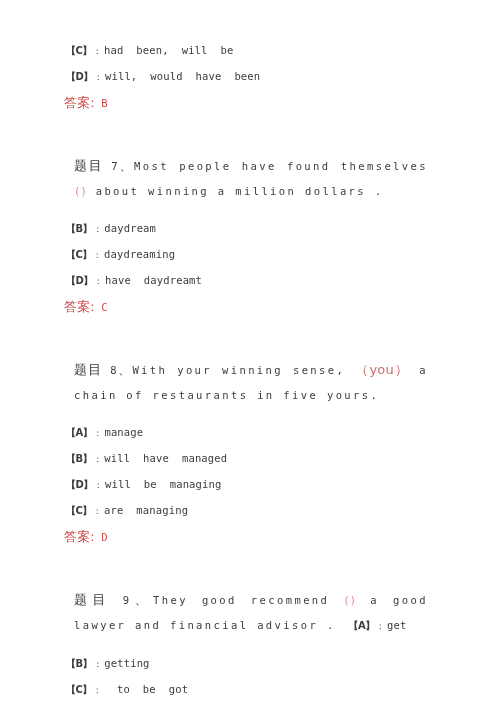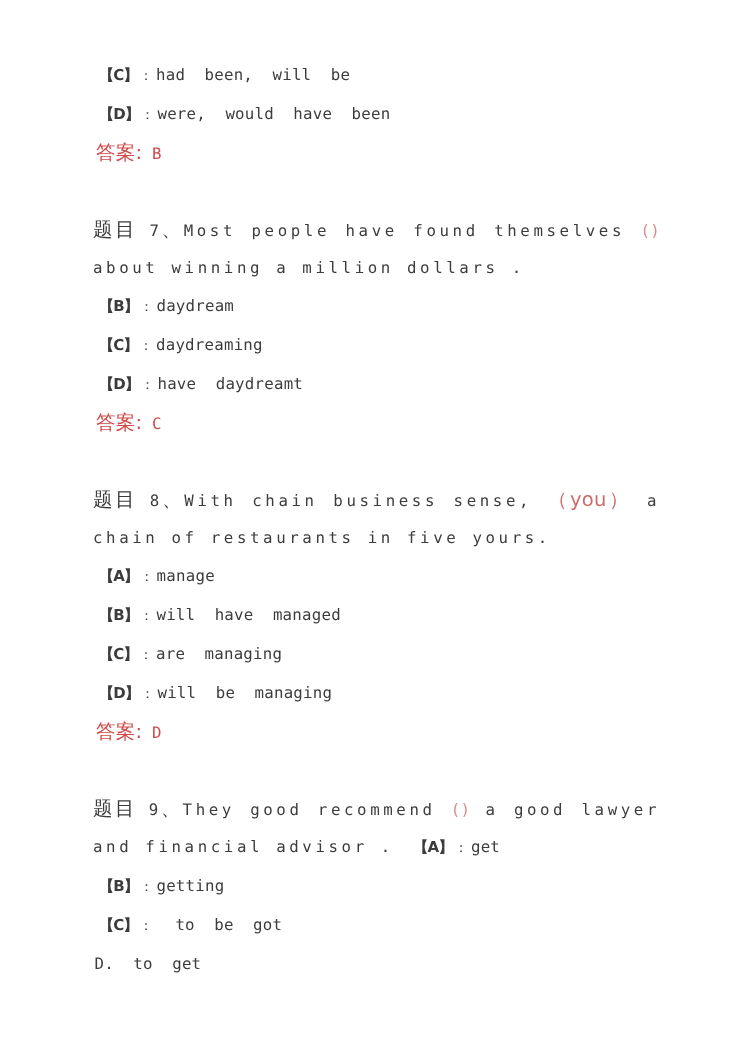--- a/index.html
+++ b/index.html
@@ -33,21 +33,21 @@
 
   .question-block {
     margin: 0;
     padding: 0;
   }
 
   
   .gap-lg { height: 25px; }
 
   .stem {
-    margin: 0;
+    margin: 12px;
     text-align: justify;
     text-justify: inter-character;
     white-space: normal;
   }
 
   .option {
     margin: 0;
     padding-left: 4px;
     white-space: pre;
   }
@@ -90,21 +90,21 @@
 </head>
 <body>
 
 <div class="page">
   <div class="doc-body">
 
     <div class="question-block">
 
       <div class="option"><span class="bracket">【C】</span><span class="fwcolon">：</span><span>had  been,  will  be</span></div>
 
-      <div class="option"><span class="bracket">【D】</span><span class="fwcolon">：</span><span>were,  would  have  been</span></div>
+      <div class="option"><span class="bracket">【D】</span><span class="fwcolon">：</span><span>will,  would  have  been</span></div>
 
       <div class="answer"><span class="cjk">答案:</span> <span>B</span></div>
 
     </div>
 
     <div class="gap-lg"></div>
 
     <div class="question-block">
 
       <div class="stem"><span class="cjk">题目</span> <span>7</span><span class="cjk">、</span><span class="sp">Most  people  have  found  themselves </span><span class="mark-red">()</span><span class="sp">   about  winning  a million  dollars .</span></div>
@@ -117,29 +117,29 @@
       <div class="option"><span class="bracket">【D】</span><span class="fwcolon">：</span><span>have  daydreamt</span></div>
 
       <div class="answer"><span class="cjk">答案:</span> <span>C</span></div>
 
     </div>
 
     <div class="gap-lg"></div>
 
     <div class="question-block">
 
-      <div class="stem"><span class="cjk">题目</span> <span>8</span><span class="cjk">、</span><span class="sp">With  chain  business  sense, </span><span class="mark-red-strong cjk">（you）</span><span class="sp">  a  chain  of  restaurants  in  five yours.</span></div>
+      <div class="stem"><span class="cjk">题目</span> <span>8</span><span class="cjk">、</span><span class="sp">With  your  winning  sense, </span><span class="mark-red-strong cjk">（you）</span><span class="sp">  a  chain  of  restaurants  in  five yours.</span></div>
 
       <div class="option"><span class="bracket">【A】</span><span class="fwcolon">：</span><span>manage</span></div>
 
       <div class="option"><span class="bracket">【B】</span><span class="fwcolon">：</span><span>will  have  managed</span></div>
 
+      <div class="option"><span class="bracket">【D】</span><span class="fwcolon">：</span><span>will  be  managing</span></div>
+
       <div class="option"><span class="bracket">【C】</span><span class="fwcolon">：</span><span>are  managing</span></div>
-
-      <div class="option"><span class="bracket">【D】</span><span class="fwcolon">：</span><span>will  be  managing</span></div>
 
       <div class="answer"><span class="cjk">答案:</span> <span>D</span></div>
 
     </div>
 
     <div class="gap-lg"></div>
 
     <div class="question-block">
 
       <div class="stem"><span class="cjk">题目</span> <span>9</span><span class="cjk">、</span><span class="sp">They  good  recommend </span><span class="mark-red">()</span><span class="sp">  a  good  lawyer  and  financial  advisor .</span><span>&nbsp;&nbsp;</span><span class="bracket">【A】</span><span class="fwcolon">：</span><span>get</span></div>

